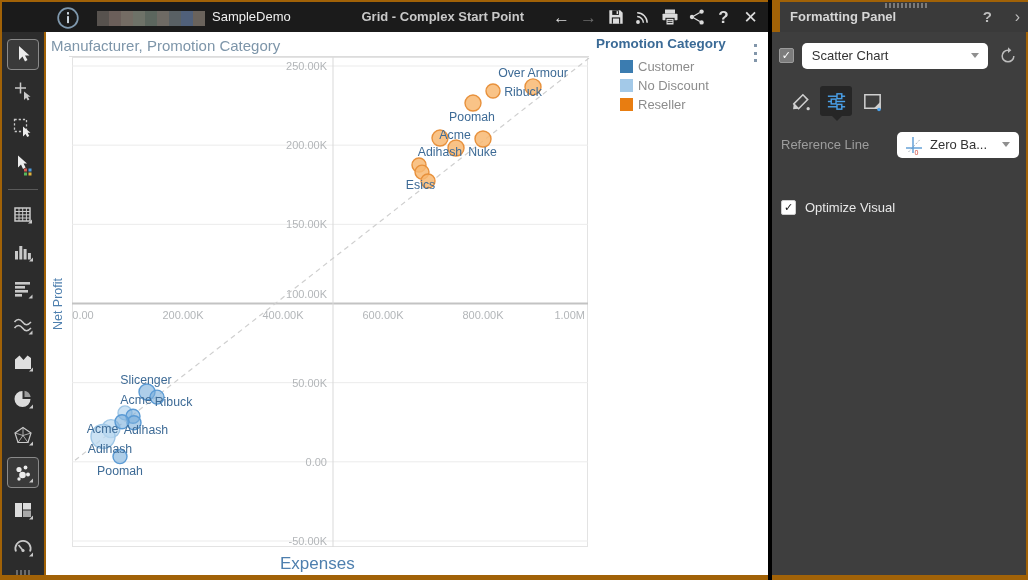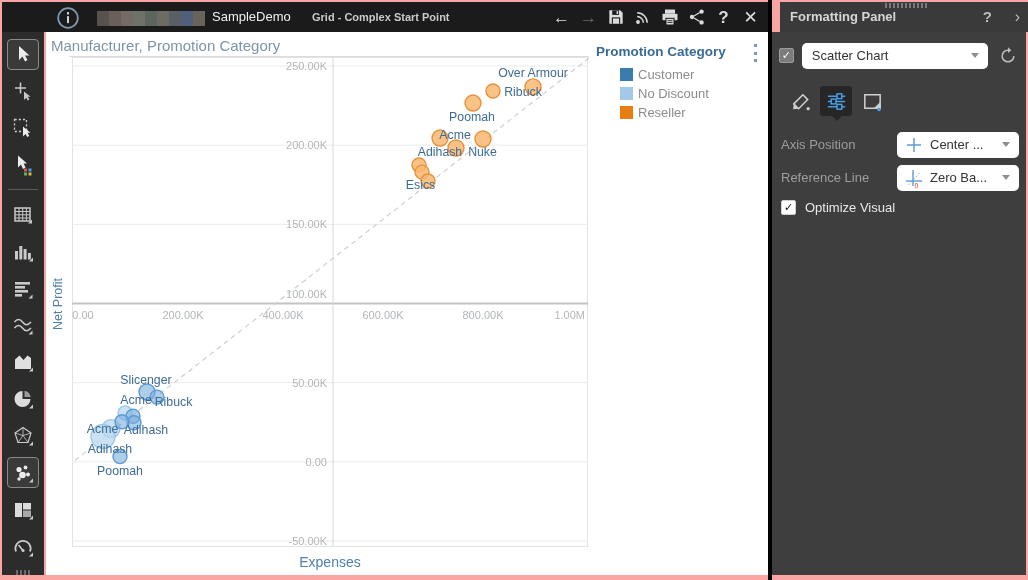--- a/index.html
+++ b/index.html
@@ -1,49 +1,49 @@
 <!DOCTYPE html>
 <html><head>
 <meta charset="utf-8">
 <style>
   * { margin:0; padding:0; box-sizing:border-box; }
   html,body { width:1028px; height:580px; background:#000; font-family:"Liberation Sans", sans-serif; }
-  .window { position:relative; width:1028px; height:580px; background:#fca5a5; overflow:hidden; }
+  .window { position:relative; width:1028px; height:580px; background:#a16207; overflow:hidden; }
 
   
   .titlebar { position:absolute; left:2px; top:2px; width:766px; height:30px; background:#1b1b1b; }
   .info-btn { position:absolute; left:54px; top:4px; width:24px; height:24px; display:flex; align-items:center; justify-content:center; }
   .redacted { position:absolute; left:95px; top:9px; height:15px; display:flex; }
   .redacted .block { width:12px; height:15px; }
   .product-label { position:absolute; left:210px; top:0; height:30px; line-height:30px; color:#efefef; font-size:13px; }
-  .doc-title { position:absolute; left:310px; top:0; width:212px; height:40px; line-height:30px; text-align:left; color:#c9c9c9; font-size:11px; font-weight:bold; }
+  .doc-title { position:absolute; left:310px; top:0; width:212px; height:40px; line-height:30px; text-align:right; color:#c9c9c9; font-size:13px; font-weight:bold; }
   .tb-icons { position:absolute; left:546px; top:0; height:30px; display:flex; align-items:center; }
   .tb-btn { width:27px; height:28px; display:flex; align-items:center; justify-content:center; cursor:pointer; }
   .tb-btn svg { width:20px; height:20px; }
   .tb-glyph { color:#dcdcdc; font-size:17px; line-height:1; }
   .tb-btn.dim .tb-glyph { color:#6d6d6d; }
 
   
   .sidebar { position:absolute; left:2px; top:32px; width:42px; height:543px; background:#2c2c2c; display:flex; flex-direction:column; align-items:center; padding-top:7px; }
   .sb-item { width:32px; height:31px; margin-bottom:6px; display:flex; align-items:center; justify-content:center; border:1px solid transparent; border-radius:4px; cursor:pointer; }
   .sb-item svg { width:22px; height:22px; }
   .sb-item.sel { border-color:#8a8a8a; background:#3a3a3a; }
   .sb-div { width:30px; height:1px; background:#5a5a5a; margin:3px 0 9px 0; }
   .sb-grip { margin-top:2px; width:14px; height:5px;
     background:repeating-linear-gradient(90deg,#6b6b6b 0 2px,transparent 2px 4px); }
 
   
   .chart-area { position:absolute; left:46px; top:32px; width:722px; height:543px; background:#fff; }
   .chart-title { position:absolute; left:5px; top:5px; font-size:15px; color:#7d95a9; }
   .chart-title-rule { position:absolute; left:23px; top:24px; width:520px; height:1px; background:#dcdcdc; }
   #plot { position:absolute; left:26px; top:25px; overflow:visible; }
-  .xaxis-title { position:absolute; left:234px; top:522px; width:100px; text-align:center; font-size:14px; color:#4e7fae; }
+  .xaxis-title { position:absolute; left:234px; top:522px; width:100px; font-size:17px; color:#4e7fae; }
   .yaxis-title { position:absolute; left:-48px; top:265px; width:120px; text-align:center; font-size:12.5px; color:#4e7fae; transform:rotate(-90deg); }
 
-  .legend { position:absolute; left:550px; top:12px; width:165px; }
+  .legend { position:absolute; left:550px; top:4px; width:165px; }
   .legend-title { font-size:13.5px; font-weight:bold; color:#3a6a96; margin-bottom:8px; }
   .legend-item { display:flex; align-items:center; margin-bottom:4px; cursor:pointer;padding-left:24px; }
   .legend-swatch { width:13px; height:13px; margin-right:5px; }
   .legend-label { font-size:13px; color:#8c8c8c; }
   .legend-menu { position:absolute; left:703px; top:12px; width:12px; height:18px; display:flex; flex-direction:column; align-items:center; justify-content:space-between; cursor:pointer; }
   .legend-menu i { width:3px; height:3px; background:#8296aa; }
 
   
   .v-divider { position:absolute; left:768px; top:0; width:4px; height:580px; background:#000; }
 
@@ -434,33 +434,20 @@
           <svg viewBox="0 0 24 24">
             <path d="M4 5 H20 V19 H4 Z" fill="none" stroke="#cfcfcf" stroke-width="1.6"></path>
             <path d="M20 12.5 L13.5 19 L20 19 Z" fill="#cfcfcf"></path>
             <circle cx="18.8" cy="20.3" r="1.9" fill="#4aa0e8"></circle>
           </svg>
         </div>
       </div>
 
     <div class="panel-fields" id="panel-fields">
         <div class="field-row">
-          <div class="field-label">Axis Position</div>
-          <div class="dd field-dd">
-            <span class="dd-icon"><svg viewBox="0 0 20 20">
-                <g stroke="#5b9bd5" stroke-width="1.5">
-                  <line x1="10" y1="3" x2="10" y2="17"></line>
-                  <line x1="3" y1="10" x2="17" y2="10"></line>
-                </g>
-              </svg></span>
-            <span class="dd-text">Center ...</span>
-            <span class="caret"></span>
-          </div>
-        </div>
-        <div class="field-row">
           <div class="field-label">Reference Line</div>
           <div class="dd field-dd">
             <span class="dd-icon"><svg viewBox="0 0 20 20">
                 <line x1="4.5" y1="17" x2="16.5" y2="4" stroke="#a9b2ba" stroke-width="1" stroke-dasharray="2 1.6"></line>
                 <g stroke="#5b9bd5" stroke-width="1.4">
                   <line x1="9" y1="2" x2="9" y2="18"></line>
                   <line x1="2" y1="13" x2="18" y2="13"></line>
                 </g>
                 <text x="10.6" y="19.5" font-size="7" fill="#cf4437" font-family="Liberation Sans, sans-serif">0</text>
               </svg></span>

